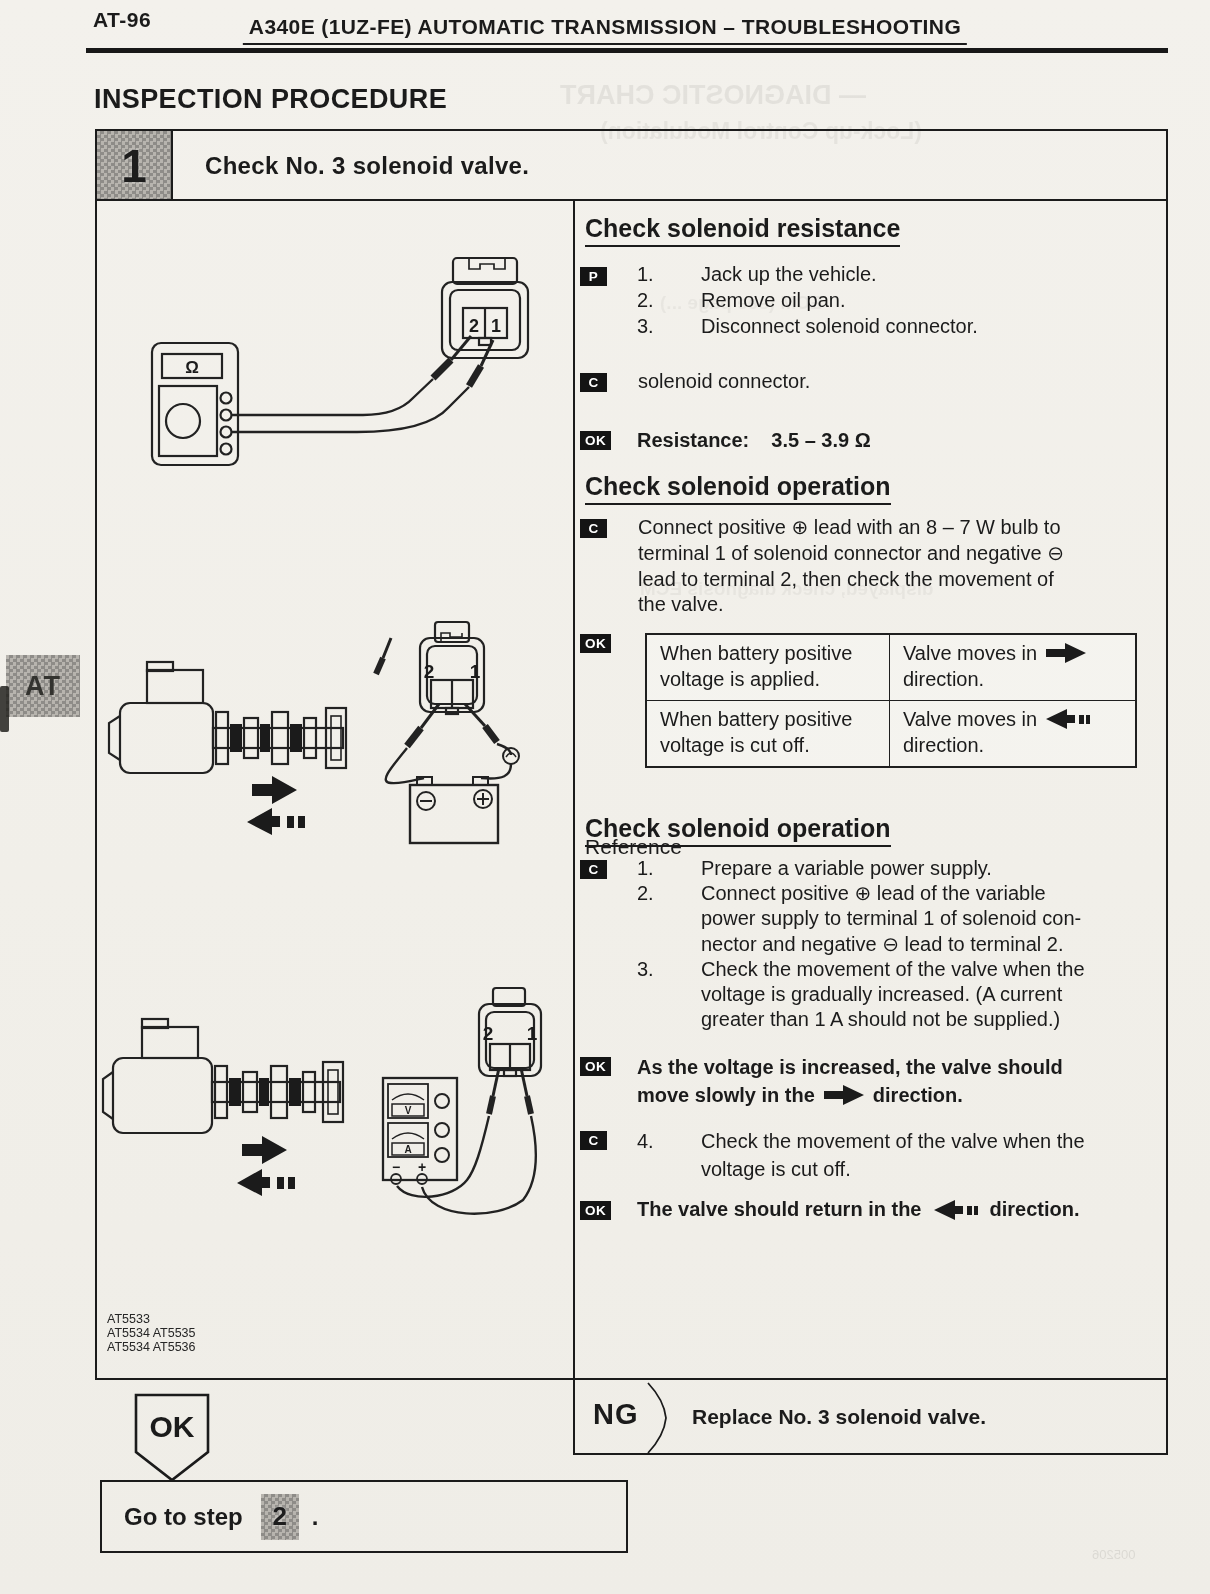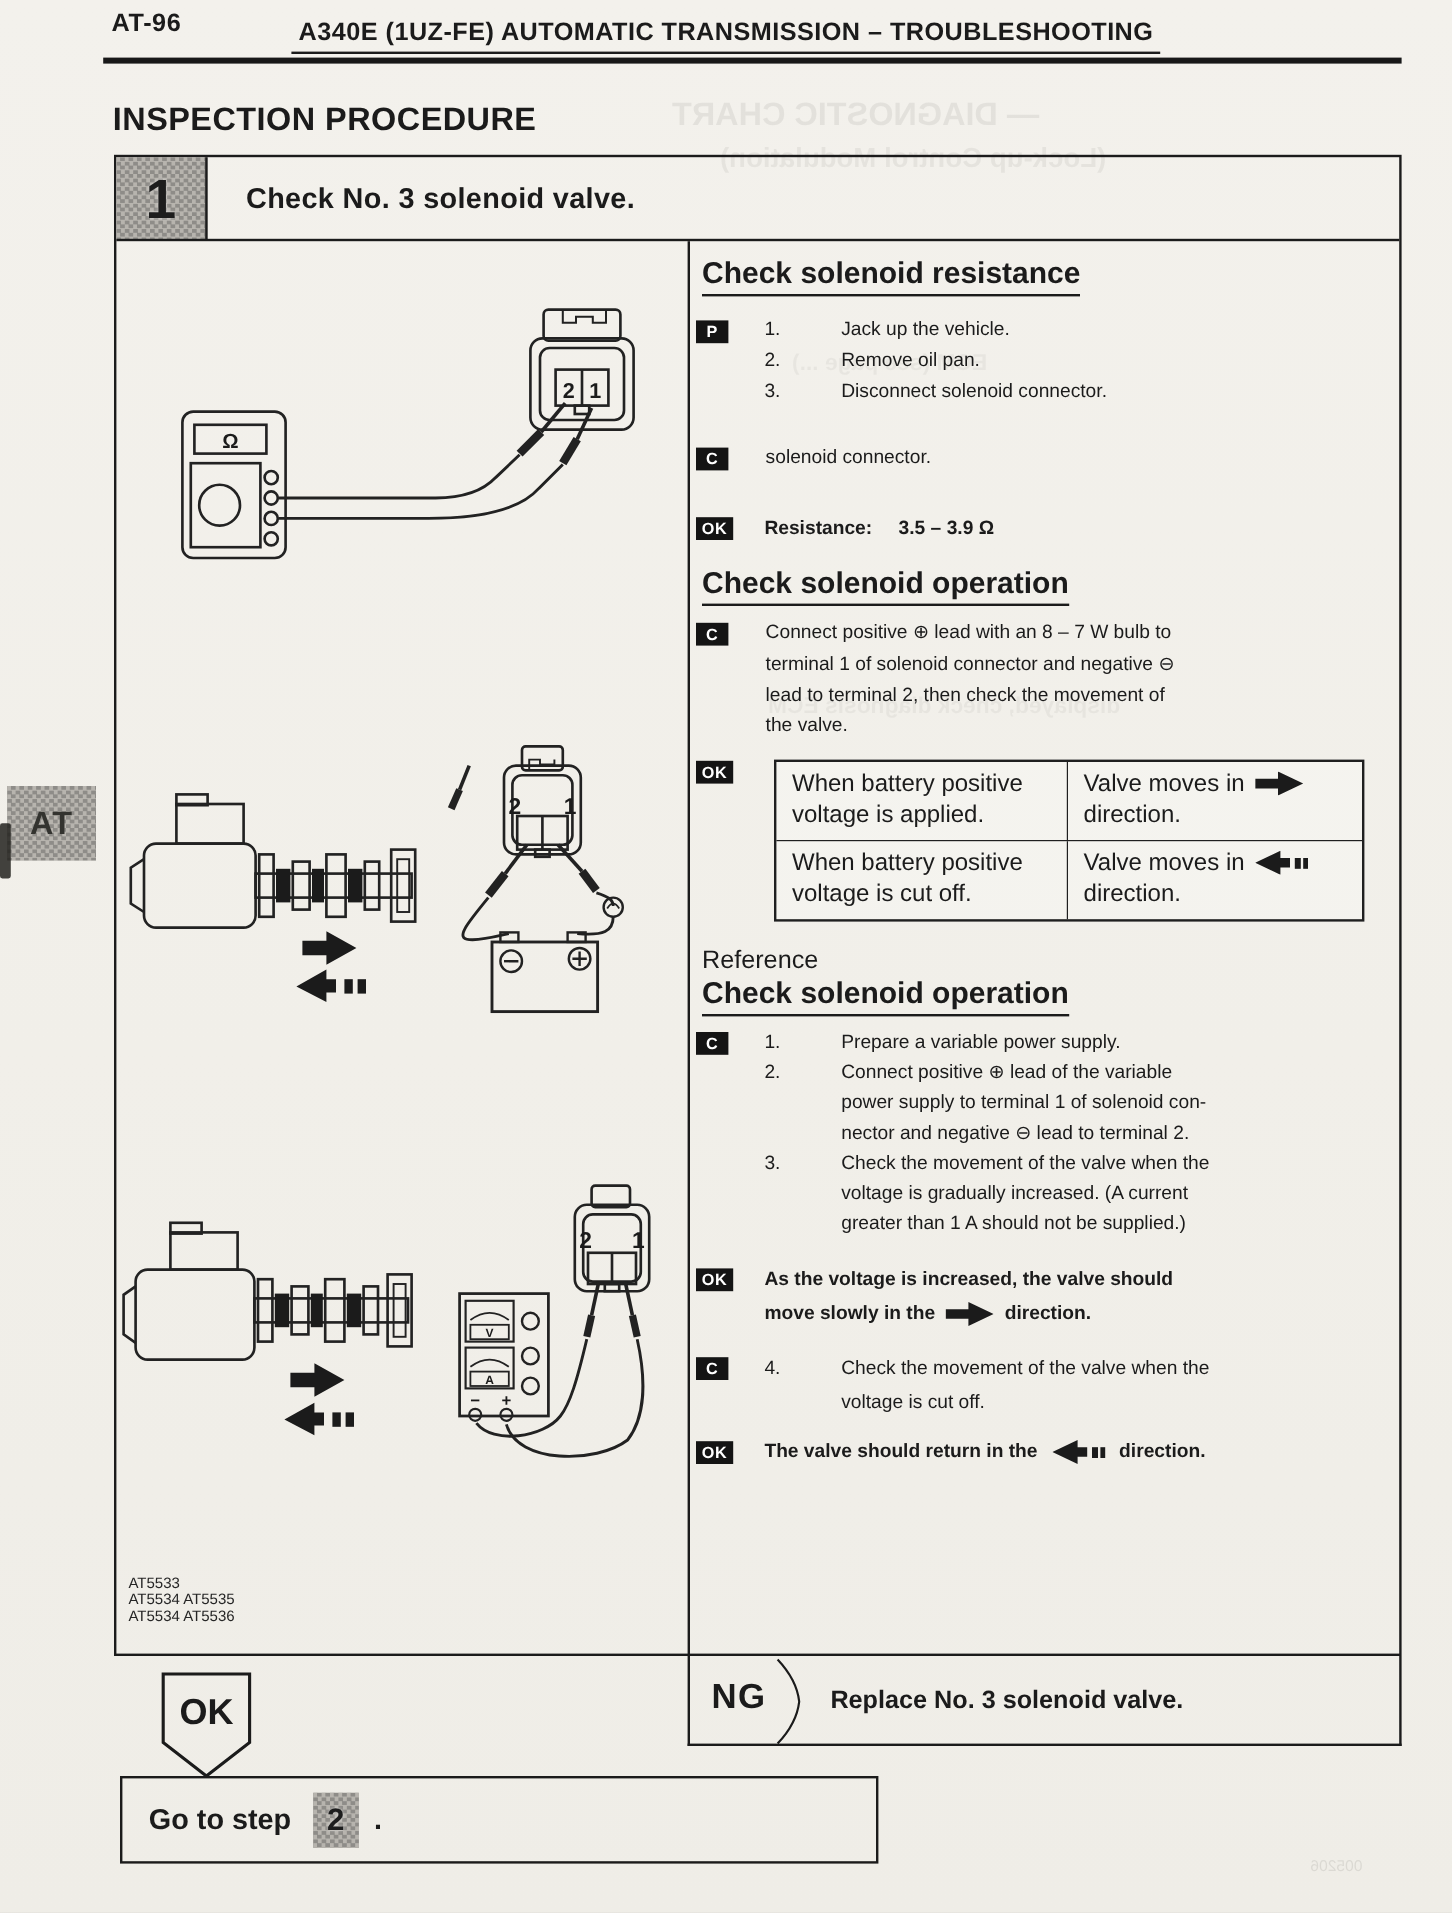--- a/index.html
+++ b/index.html
@@ -20,25 +20,25 @@
            background-size:7px 7px;}
   .step-num-cell{left:97px;top:131px;width:76px;height:69px;border-right:2.3px solid #1b1b1b;
                  display:flex;align-items:center;justify-content:center;}
   .step-num{font-size:46px;font-weight:bold;color:#1d1d1d;text-shadow:0 0 3px rgba(255,255,255,.55);}
   .step-row-border{left:97px;top:199px;width:1069px;height:0;border-top:2.3px solid #1b1b1b;}
   .step-title{left:205px;top:152px;font-size:24px;font-weight:bold;letter-spacing:.3px;}
   .col-divider{left:573px;top:201px;width:0;height:1179px;border-left:2.2px solid #1b1b1b;}
   
   .uh{position:absolute;font-size:25px;font-weight:bold;border-bottom:2.3px solid #1b1b1b;
       padding-bottom:2px;white-space:nowrap;}
-  .plain-label{position:absolute;font-size:21px;}
+  .plain-label{position:absolute;font-size:21px;margin-top:46px;}
   .badge{position:absolute;background:#141414;color:#fff;font-size:13.5px;font-weight:bold;
          text-align:center;height:19px;line-height:19px;letter-spacing:.5px;}
   .bw27{width:27px;} .bw31{width:31px;}
-  .txt{position:absolute;font-size:16px;line-height:25.8px;white-space:nowrap;}
+  .txt{position:absolute;font-size:20px;line-height:25.8px;white-space:nowrap;}
   .lrow .num{display:inline-block;width:64px;}
   .cont{margin-left:64px;}
   .okline{font-weight:bold;}
   .val-gap{margin-left:22px;}
   
   .tbl{left:645px;top:633px;width:492px;border:2.1px solid #1f1f1f;background:rgba(255,255,255,.25);}
   .trow{display:flex;}
   .trow + .trow{border-top:1.7px solid #1f1f1f;}
   .tcell{font-size:20px;line-height:26px;padding:5px 8px 8px 13px;box-sizing:border-box;}
   .tcond{width:243px;border-right:1.7px solid #1f1f1f;white-space:normal;}
@@ -48,21 +48,21 @@
   
   .fig{position:absolute;}
   .fig text{font-family:"Liberation Sans",sans-serif;fill:#1b1b1b;stroke:none;font-weight:bold;}
   .fig-ids{left:107px;top:1312px;font-size:12.5px;line-height:14px;color:#262626;}
   
   .ng-box{left:573px;top:1380px;width:595px;height:75px;border:2.4px solid #1b1b1b;border-top:none;}
   .ng-label{left:593px;top:1398px;font-size:29px;font-weight:bold;letter-spacing:1px;}
   .ng-chevron{left:646px;top:1382px;}
   .ng-action{left:692px;top:1405px;font-size:21px;font-weight:bold;}
   .ok-penta{left:133px;top:1392px;}
-  .goto-box{left:100px;top:1480px;width:632px;height:73px;border:2.4px solid #1b1b1b;
+  .goto-box{left:100px;top:1480px;width:528px;height:73px;border:2.4px solid #1b1b1b;
             display:flex;align-items:center;padding-left:22px;}
   .goto-pre{font-size:24px;font-weight:bold;}
   .goto-step{width:38px;height:46px;margin:0 13px 0 18px;display:flex;align-items:center;
              justify-content:center;font-size:26px;font-weight:bold;color:#1d1d1d;
              text-shadow:0 0 3px rgba(255,255,255,.55);}
   .goto-post{font-size:24px;font-weight:bold;}
   
   .side-tab{left:6px;top:655px;width:74px;height:62px;display:flex;align-items:center;
             justify-content:center;}
   .side-tab span{font-size:27px;font-weight:bold;color:#33332f;letter-spacing:1px;}

